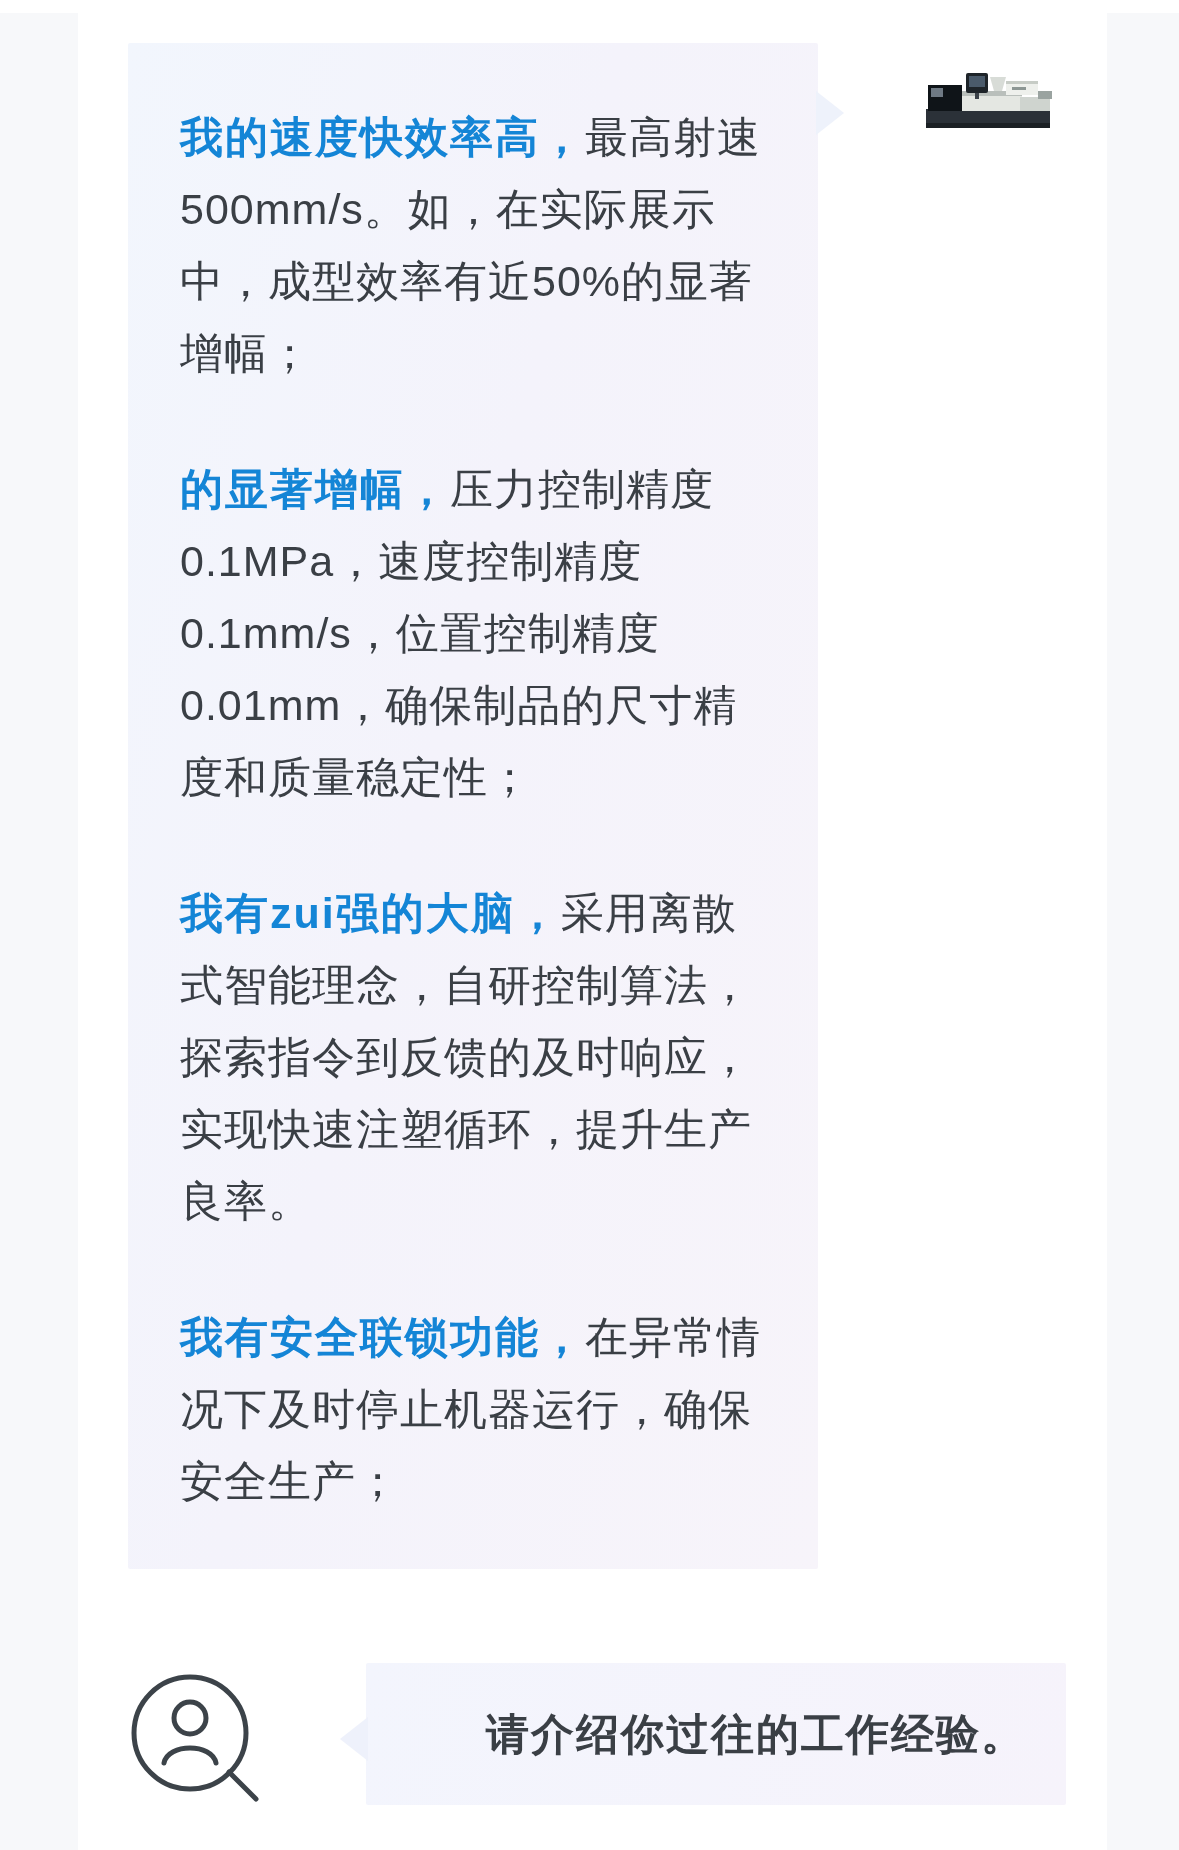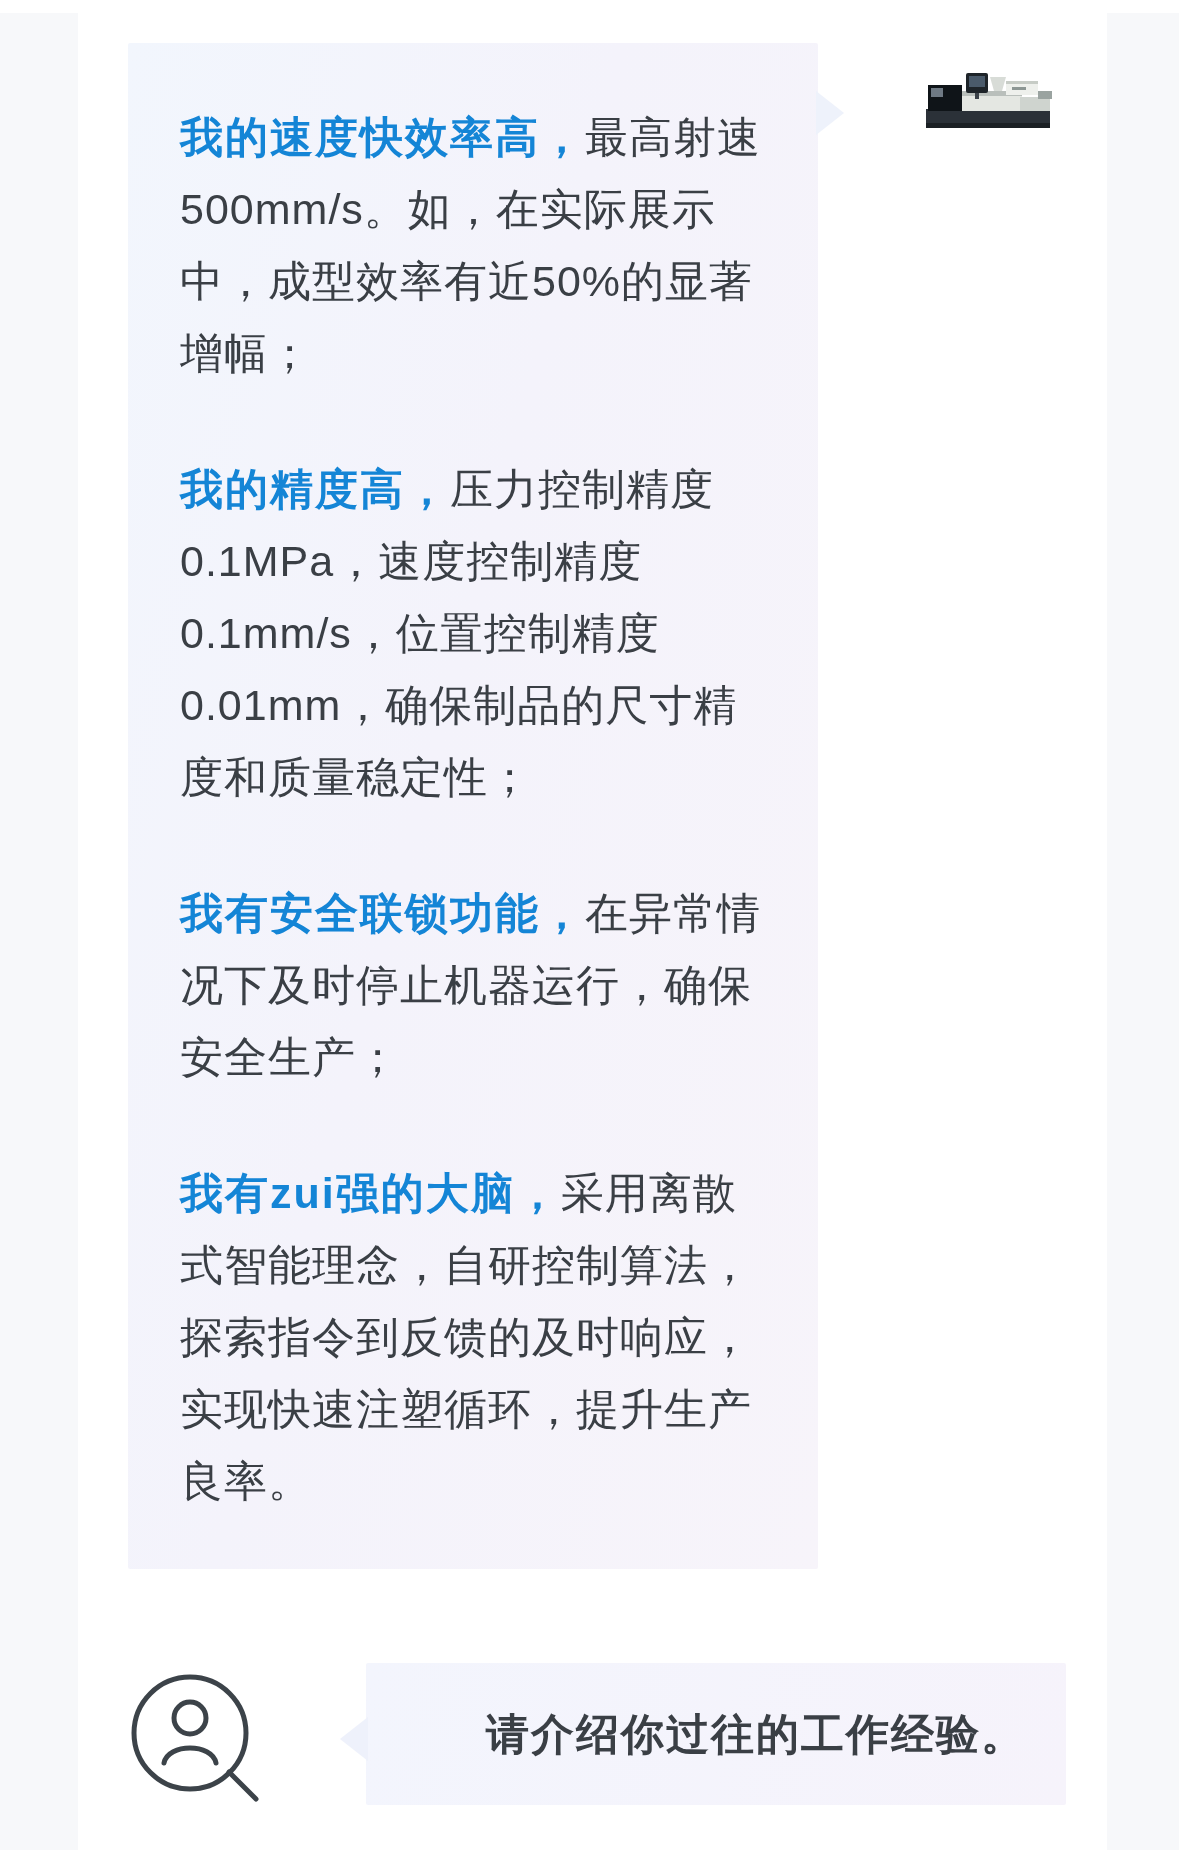--- a/index.html
+++ b/index.html
@@ -131,29 +131,29 @@
 
   <div class="bot-row">
     <div class="bot-bubble">
       <div class="tail"></div>
 
       <p class="para">
         <span class="kw">我的速度快效率高，</span><span class="mono-ish">最高射速500mm/s。如，在实际展示中，成型效率有近50%的显著增幅；</span>
       </p>
 
       <p class="para">
-        <span class="kw">我的精度高，</span><span class="mono-ish">压力控制精度0.1MPa，速度控制精度0.1mm/s，位置控制精度0.01mm，确保制品的尺寸精度和质量稳定性；</span>
+        <span class="kw">的显著增幅，</span><span class="mono-ish">压力控制精度0.1MPa，速度控制精度0.1mm/s，位置控制精度0.01mm，确保制品的尺寸精度和质量稳定性；</span>
+      </p>
+
+      <p class="para">
+        <span class="kw">我有zui强的大脑，</span><span class="mono-ish">采用离散式智能理念，自研控制算法，探索指令到反馈的及时响应，实现快速注塑循环，提升生产良率。</span>
       </p>
 
       <p class="para">
         <span class="kw">我有安全联锁功能，</span><span class="mono-ish">在异常情况下及时停止机器运行，确保安全生产；</span>
-      </p>
-
-      <p class="para">
-        <span class="kw">我有zui强的大脑，</span><span class="mono-ish">采用离散式智能理念，自研控制算法，探索指令到反馈的及时响应，实现快速注塑循环，提升生产良率。</span>
       </p>
     </div>
   </div>
 
   <div class="machine">
     <svg width="140" height="90" viewBox="0 0 140 90" xmlns="http://www.w3.org/2000/svg">
       <rect x="0" y="0" width="140" height="90" fill="#ffffff"></rect>
 
       <rect x="6" y="58" width="124" height="14" fill="#2b3138"></rect>
       <rect x="6" y="72" width="124" height="5" fill="#1b2024"></rect>

